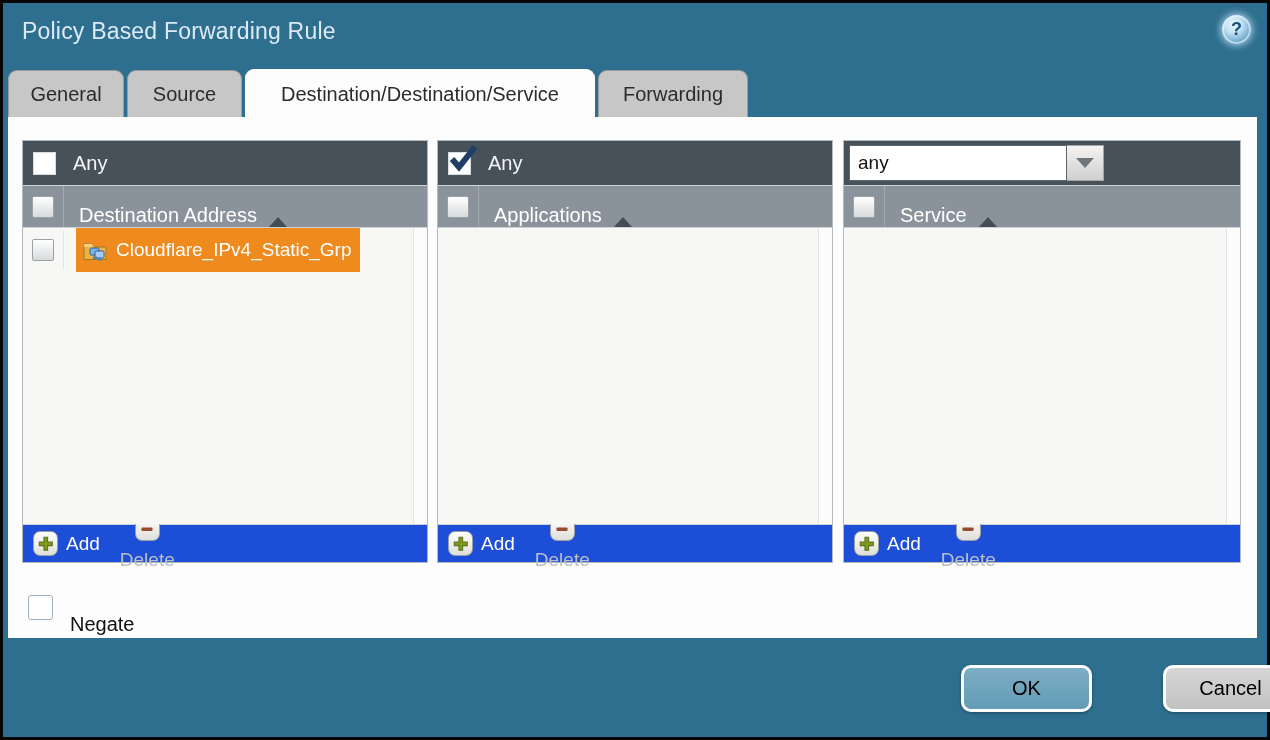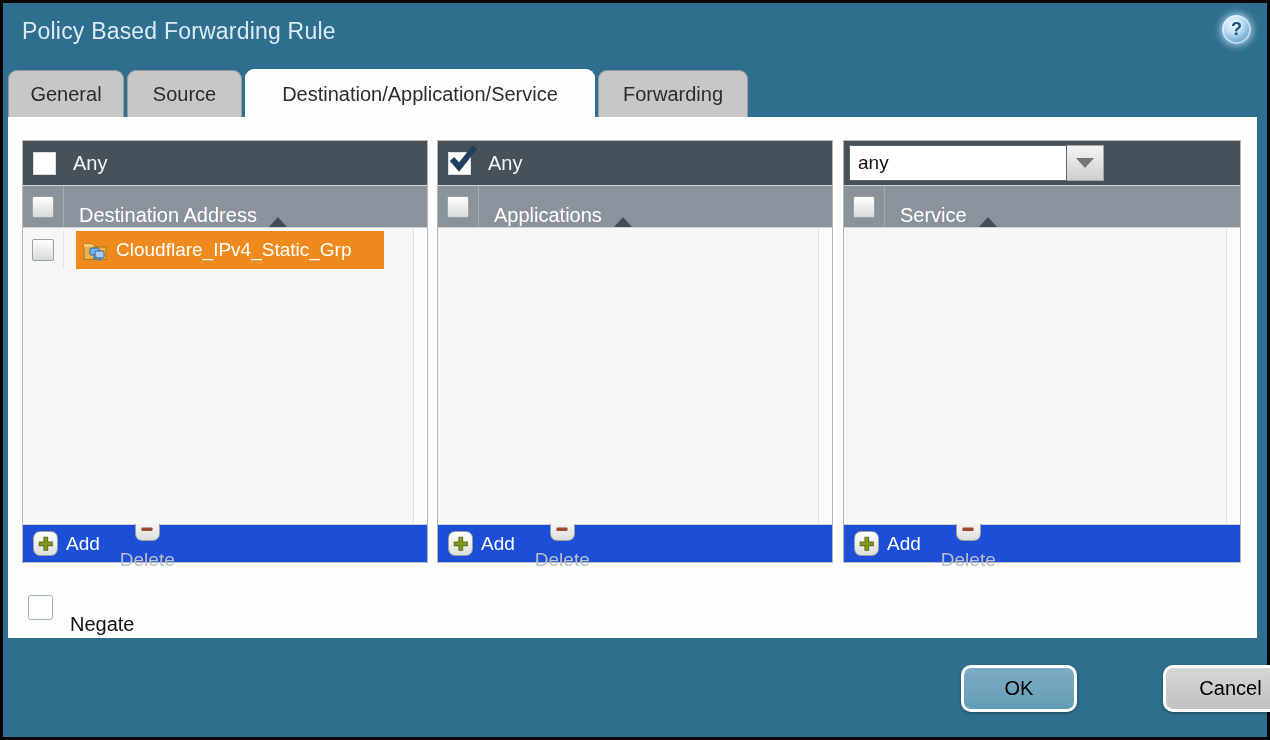--- a/index.html
+++ b/index.html
@@ -68,60 +68,60 @@
               font-size:19px; color:#111; display:flex; align-items:center; padding-left:8px; }
   .dd-btn { width:37px; height:36px; background:linear-gradient(#f4f4f4,#cfcfcf);
             border:1px solid #a6a6a6; border-left:none; display:flex; align-items:center;
             justify-content:center; cursor:pointer; }
   .dd-arrow { width:0; height:0; border-left:9px solid transparent; border-right:9px solid transparent;
               border-top:10px solid #6e767d; }
 
   
   .row { height:38px; margin-top:3px; display:flex; align-items:center; }
   .row .cbcell { border-right:1px solid #e2e5e7; height:100%; }
-  .sel { margin-left:12px; height:38px; background:#ee8a1e; display:flex; align-items:center;
-         gap:8px; padding:0 32px 0 7px; color:#fff; font-size:19px; cursor:pointer; }
+  .sel { margin-left:12px; height:44px; background:#ee8a1e; display:flex; align-items:center;
+         gap:8px; padding:0 8px 0 7px; color:#fff; font-size:19px; cursor:pointer; }
 
   
   .act { display:flex; align-items:center; gap:8px; cursor:pointer; }
   .btn-ico { width:25px; height:25px; border-radius:7px; border:1px solid #98a0a6;
              background:linear-gradient(#ffffff,#dededa); display:flex; align-items:center;
              justify-content:center; }
   .act-label { font-size:19px; color:#fff; }
   .act.disabled { cursor:default;flex-direction:column; }
   .act.disabled .act-label { color:#b9c0c5; }
 
   
   .negate { position:absolute; left:20px; top:462px; display:flex; align-items:center; gap:17px; }
   .negate .box { width:25px; height:25px; background:#fff; border:1px solid #9fb2bb;
                  border-radius:3px; cursor:pointer; }
   .negate .lbl { font-size:20px; color:#111;margin-top:34px; }
 
   
   .btn { position:absolute; height:47px; border:3px solid #fff; border-radius:10px;
          display:flex; align-items:center; justify-content:center; font-size:20px; color:#000;
          cursor:pointer; box-shadow:0 1px 3px rgba(0,0,0,.35); }
-  .btn-ok { left:958px; top:662px; width:116px; background:linear-gradient(#7cadc4,#639cb6); }
+  .btn-ok { left:958px; top:662px; width:131px; background:linear-gradient(#7cadc4,#639cb6); }
   .btn-cancel { left:1160px; top:662px; width:135px; background:linear-gradient(#d6d6d6,#c2c2c2); }
 </style>
 </head>
 <body>
 
 <div class="dialog">
 
   <div class="title">Policy Based Forwarding Rule</div>
 
   <div class="help">
     <span>?</span>
   </div>
 
   <div class="tabs">
     <div class="tab tab-general">General</div>
     <div class="tab tab-source">Source</div>
-    <div class="tab tab-dest active">Destination/Application/Service</div>
+    <div class="tab tab-dest active">Destination/Destination/Service</div>
     <div class="tab tab-fwd">Forwarding</div>
   </div>
 
   <div class="content">
 
     <div class="panel c1">
       <div class="hdr-dark">
         <span class="cb in-dark"></span>
         <span class="any-label">Any</span>
       </div>

